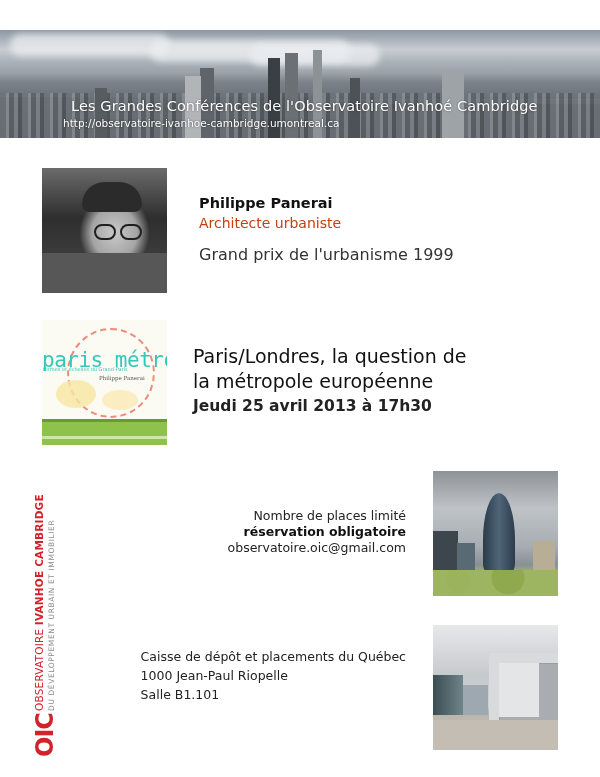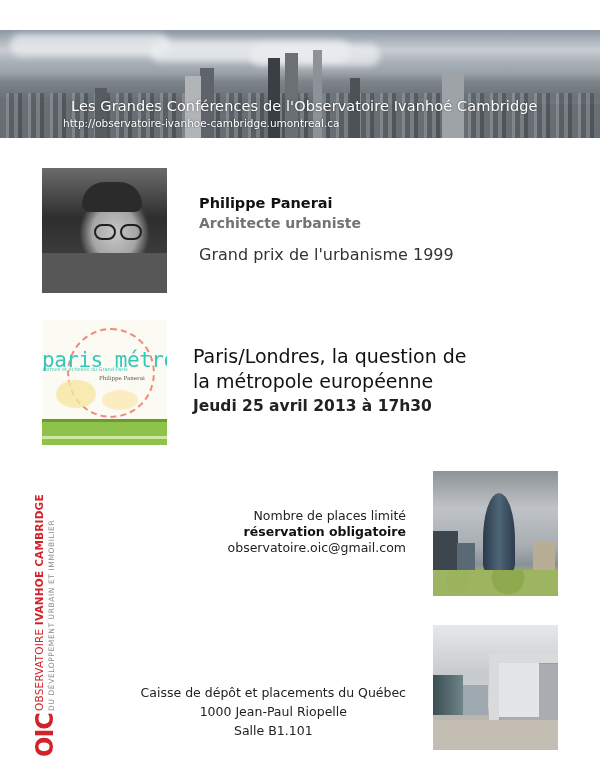--- a/index.html
+++ b/index.html
@@ -49,30 +49,30 @@
   .arche { left:433px; top:625px; width:125px; height:125px;
     background: linear-gradient(180deg,#e6e8ea 0%,#c7cacd 40%,#d1d3d5 65%,#b8b3ab 70%,#cfc9c0 100%); }
   .arche .frame { position:absolute; left:56px; top:28px; width:60px; height:64px; border:10px solid #d9dadb; border-top-width:10px; border-bottom:none; background:#a9adb2; box-shadow:inset 0 0 0 1px #9a9ea2; }
   .arche .frame-inner { position:absolute; left:66px; top:38px; width:40px; height:54px; background:#e3e5e7; }
   .arche .glass { position:absolute; left:0; top:50px; width:30px; height:40px; background:linear-gradient(90deg,#3a4d52,#6f8589); }
   .arche .glass2 { position:absolute; left:30px; top:60px; width:25px; height:30px; background:#9ea8b0; }
   .arche .plaza { position:absolute; left:0; bottom:0; width:125px; height:30px; background:#c4bdb3; }
 
   
   .speaker-name { left:199px; top:195px; font-size:14.5px; font-weight:bold; color:#111; }
-  .speaker-role { left:199px; top:215px; font-size:14px; color:#737373;font-weight:bold; }
+  .speaker-role { left:199px; top:215px; font-size:14px; color:#c2410c; }
   .speaker-award { left:199px; top:245px; font-size:16px; color:#333; }
 
   .talk-title { left:193px; top:344px; font-size:19px; font-weight:normal; line-height:25px; color:#111; width:320px; }
   .talk-date { left:193px; top:397px; font-size:15.5px; color:#222; white-space:nowrap;font-weight:bold; }
 
   .res { right:194px; top:508px; text-align:right; font-size:12.5px; line-height:16px; color:#222; }
   .res .bold { font-weight:bold; color:#111; }
 
-  .addr { right:194px; top:647px; text-align:center; font-size:12.5px; line-height:19px; color:#222;margin-top:36px; }
+  .addr { right:194px; top:647px; text-align:left; font-size:12.5px; line-height:19px; color:#222; }
 
   
   .logo { left:25px; top:487px; width:46px; height:270px; }
   .logo-rot { position:absolute; left:0; top:270px; width:270px; height:46px; transform-origin:0 0; transform:rotate(-90deg); }
   .logo-oic { position:absolute; left:0; top:6px; font-size:24px; font-weight:bold; color:#d2232a; letter-spacing:-1px; }
   .logo-line1 { position:absolute; left:46px; top:8px; font-size:10.5px; color:#d2232a; white-space:nowrap; letter-spacing:0.2px; }
   .logo-line1 .strong { font-weight:bold; }
   .logo-line2 { position:absolute; left:46px; top:22px; font-size:7.5px; color:#8a8a8a; white-space:nowrap; letter-spacing:0.6px; }
 </style>
 </head>

